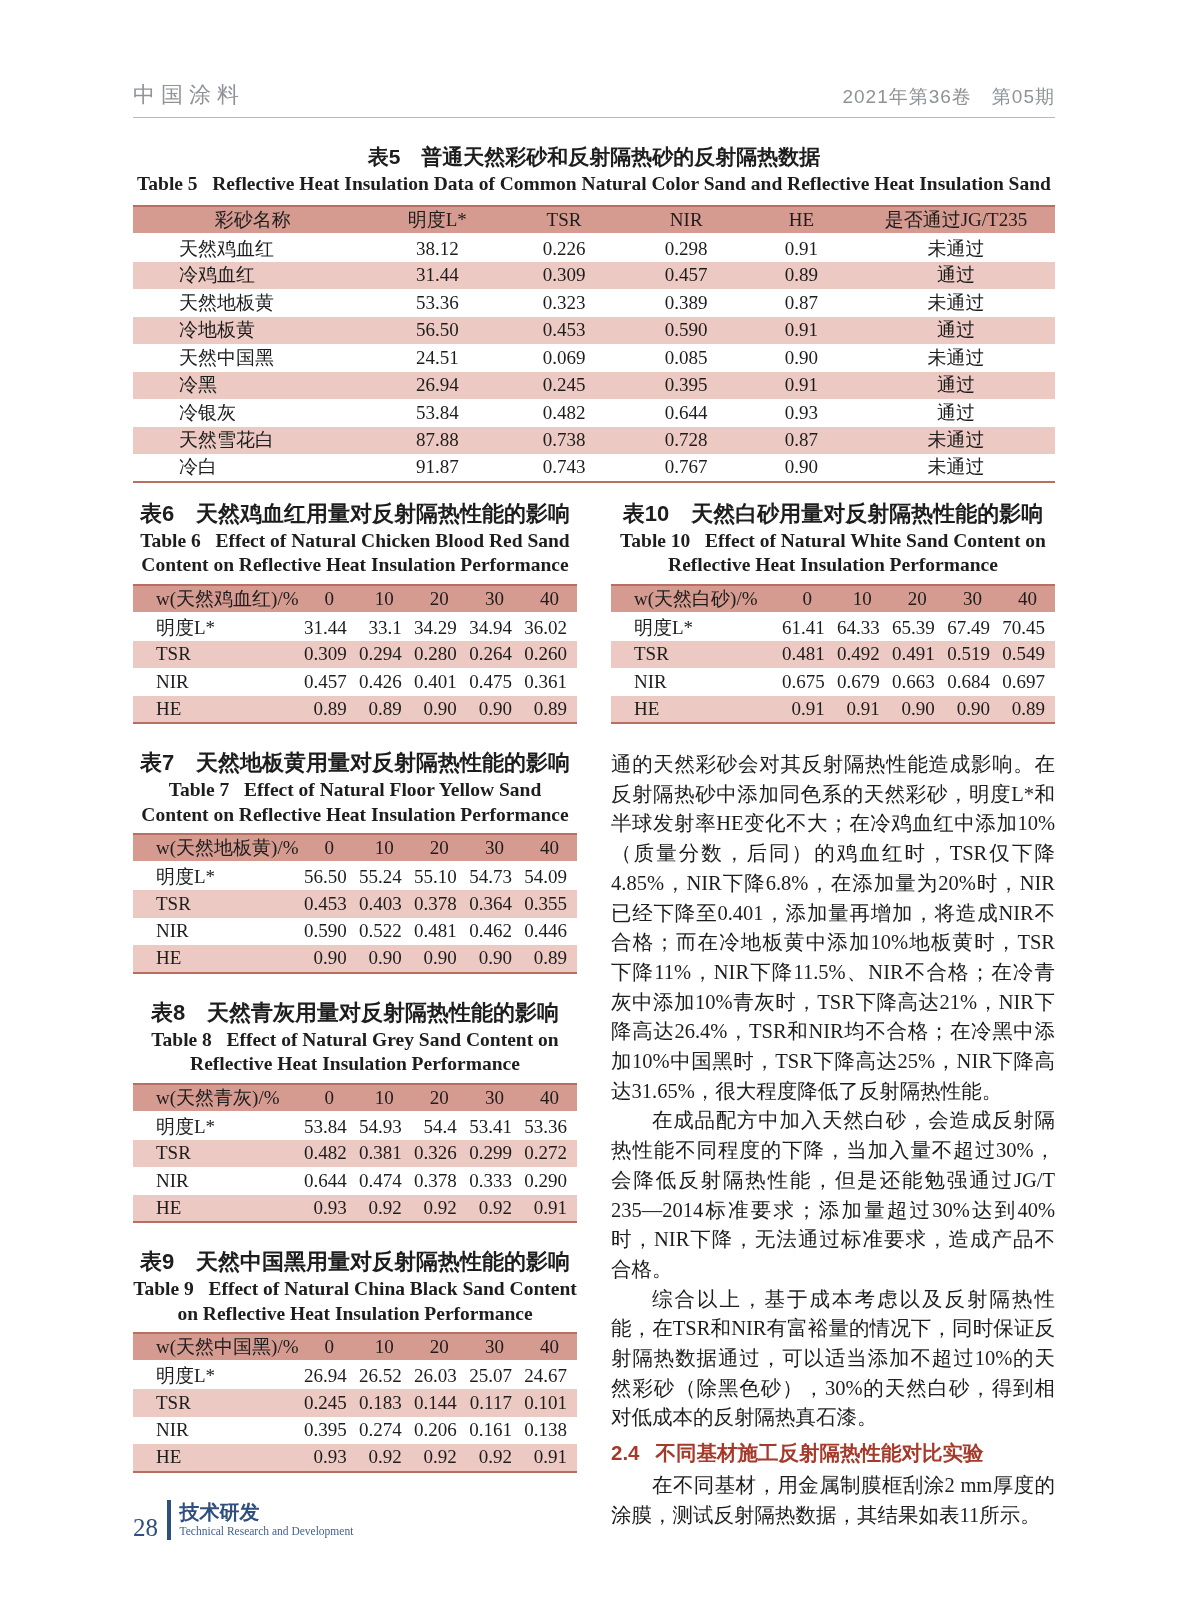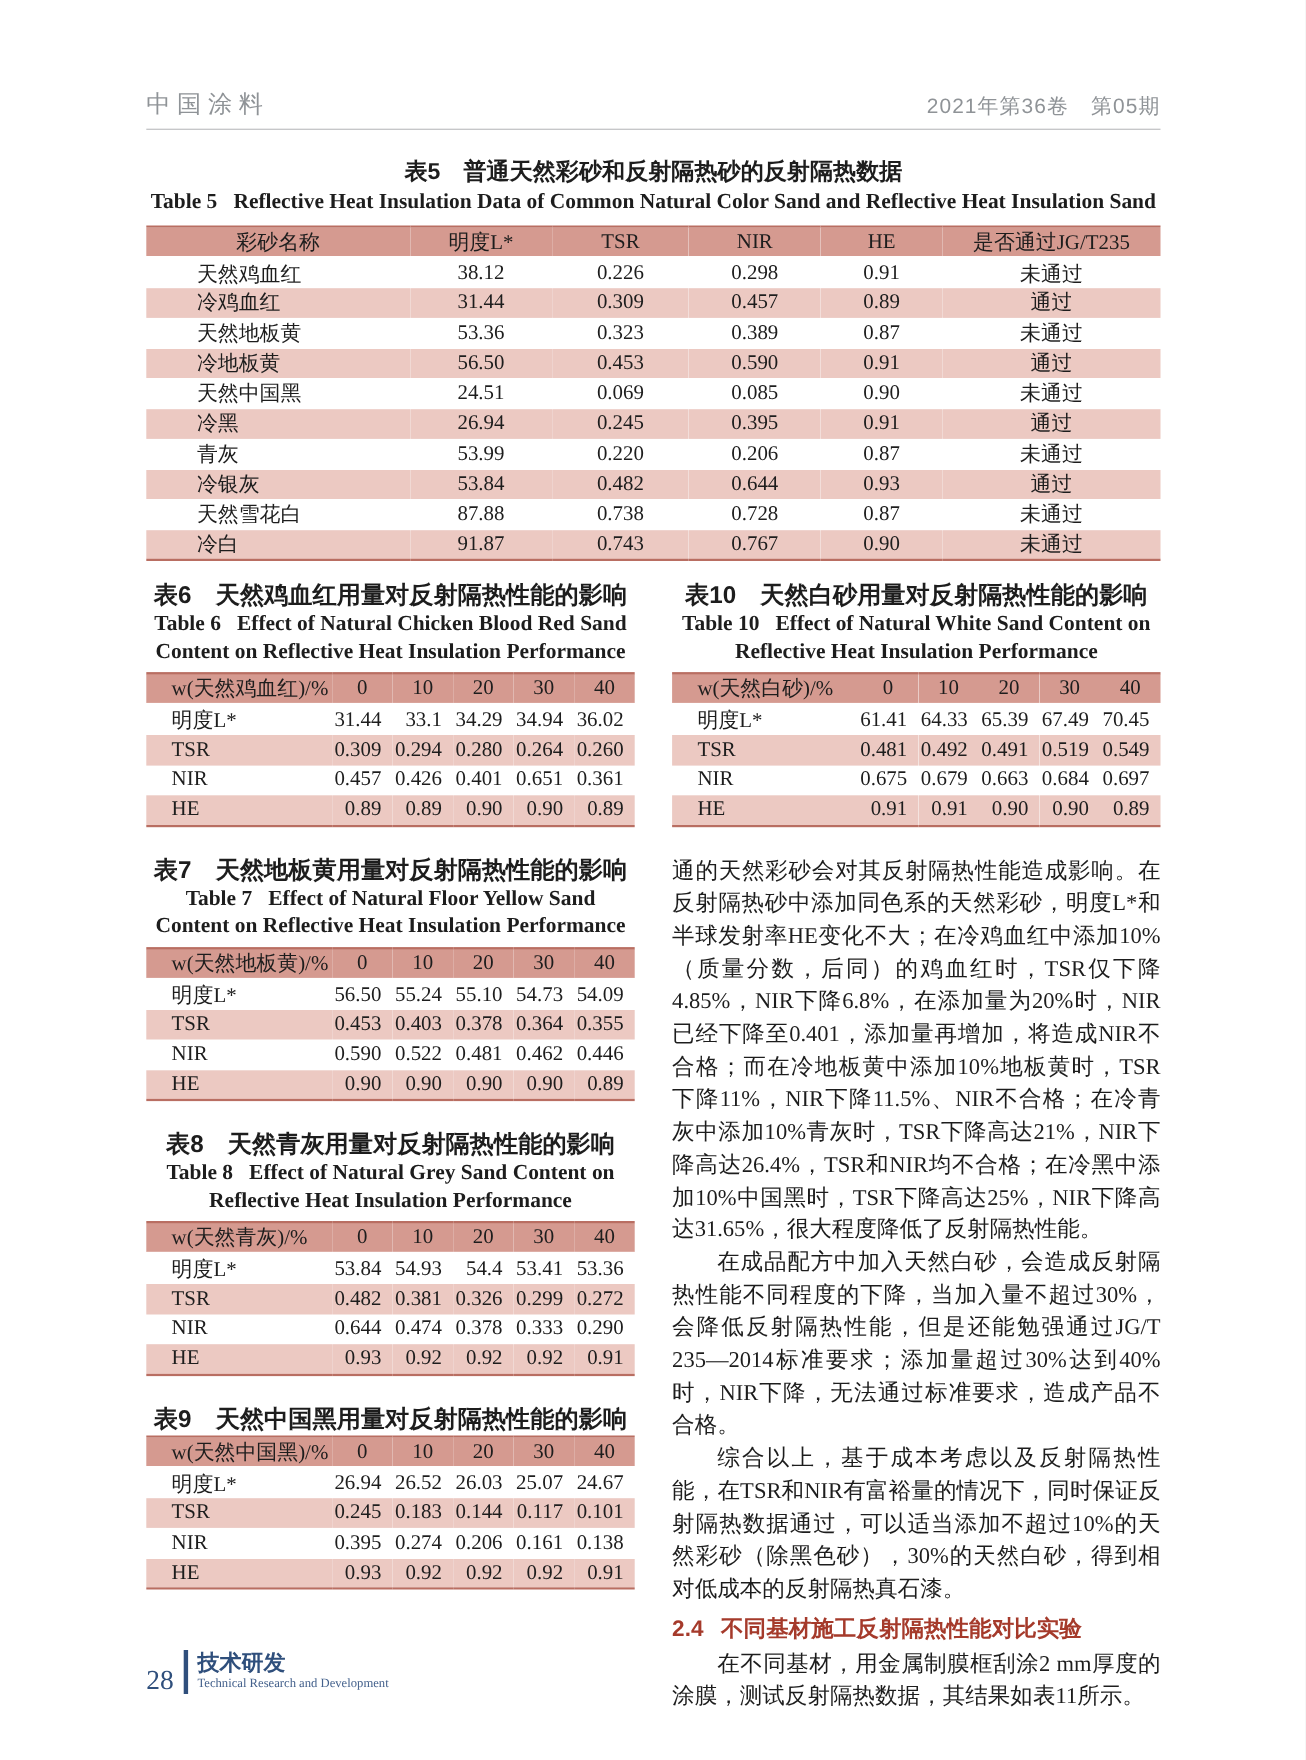--- a/index.html
+++ b/index.html
@@ -162,28 +162,20 @@
           </tr>
           <tr>
             <td>冷黑</td>
             <td>26.94</td>
             <td>0.245</td>
             <td>0.395</td>
             <td>0.91</td>
             <td>通过</td>
           </tr>
           <tr>
-            <td>青灰</td>
-            <td>53.99</td>
-            <td>0.220</td>
-            <td>0.206</td>
-            <td>0.87</td>
-            <td>未通过</td>
-          </tr>
-          <tr>
             <td>冷银灰</td>
             <td>53.84</td>
             <td>0.482</td>
             <td>0.644</td>
             <td>0.93</td>
             <td>通过</td>
           </tr>
           <tr>
             <td>天然雪花白</td>
             <td>87.88</td>
@@ -237,21 +229,21 @@
                 <td>0.294</td>
                 <td>0.280</td>
                 <td>0.264</td>
                 <td>0.260</td>
               </tr>
               <tr>
                 <td>NIR</td>
                 <td>0.457</td>
                 <td>0.426</td>
                 <td>0.401</td>
-                <td>0.651</td>
+                <td>0.475</td>
                 <td>0.361</td>
               </tr>
               <tr>
                 <td>HE</td>
                 <td>0.89</td>
                 <td>0.89</td>
                 <td>0.90</td>
                 <td>0.90</td>
                 <td>0.89</td>
               </tr>
@@ -356,20 +348,21 @@
                 <td>0.92</td>
                 <td>0.92</td>
                 <td>0.91</td>
               </tr>
             </tbody>
           </table>
       </section>
 
       <section class="tblock">
         <div class="t-cn">表9　天然中国黑用量对反射隔热性能的影响</div>
+        <div class="t-en">Table 9   Effect of Natural China Black Sand Content on Reflective Heat Insulation Performance</div>
         <table class="tbl tbls">
             <thead>
               <tr>
                 <th>w(天然中国黑)/%</th>
                 <th>0</th>
                 <th>10</th>
                 <th>20</th>
                 <th>30</th>
                 <th>40</th>
               </tr>

